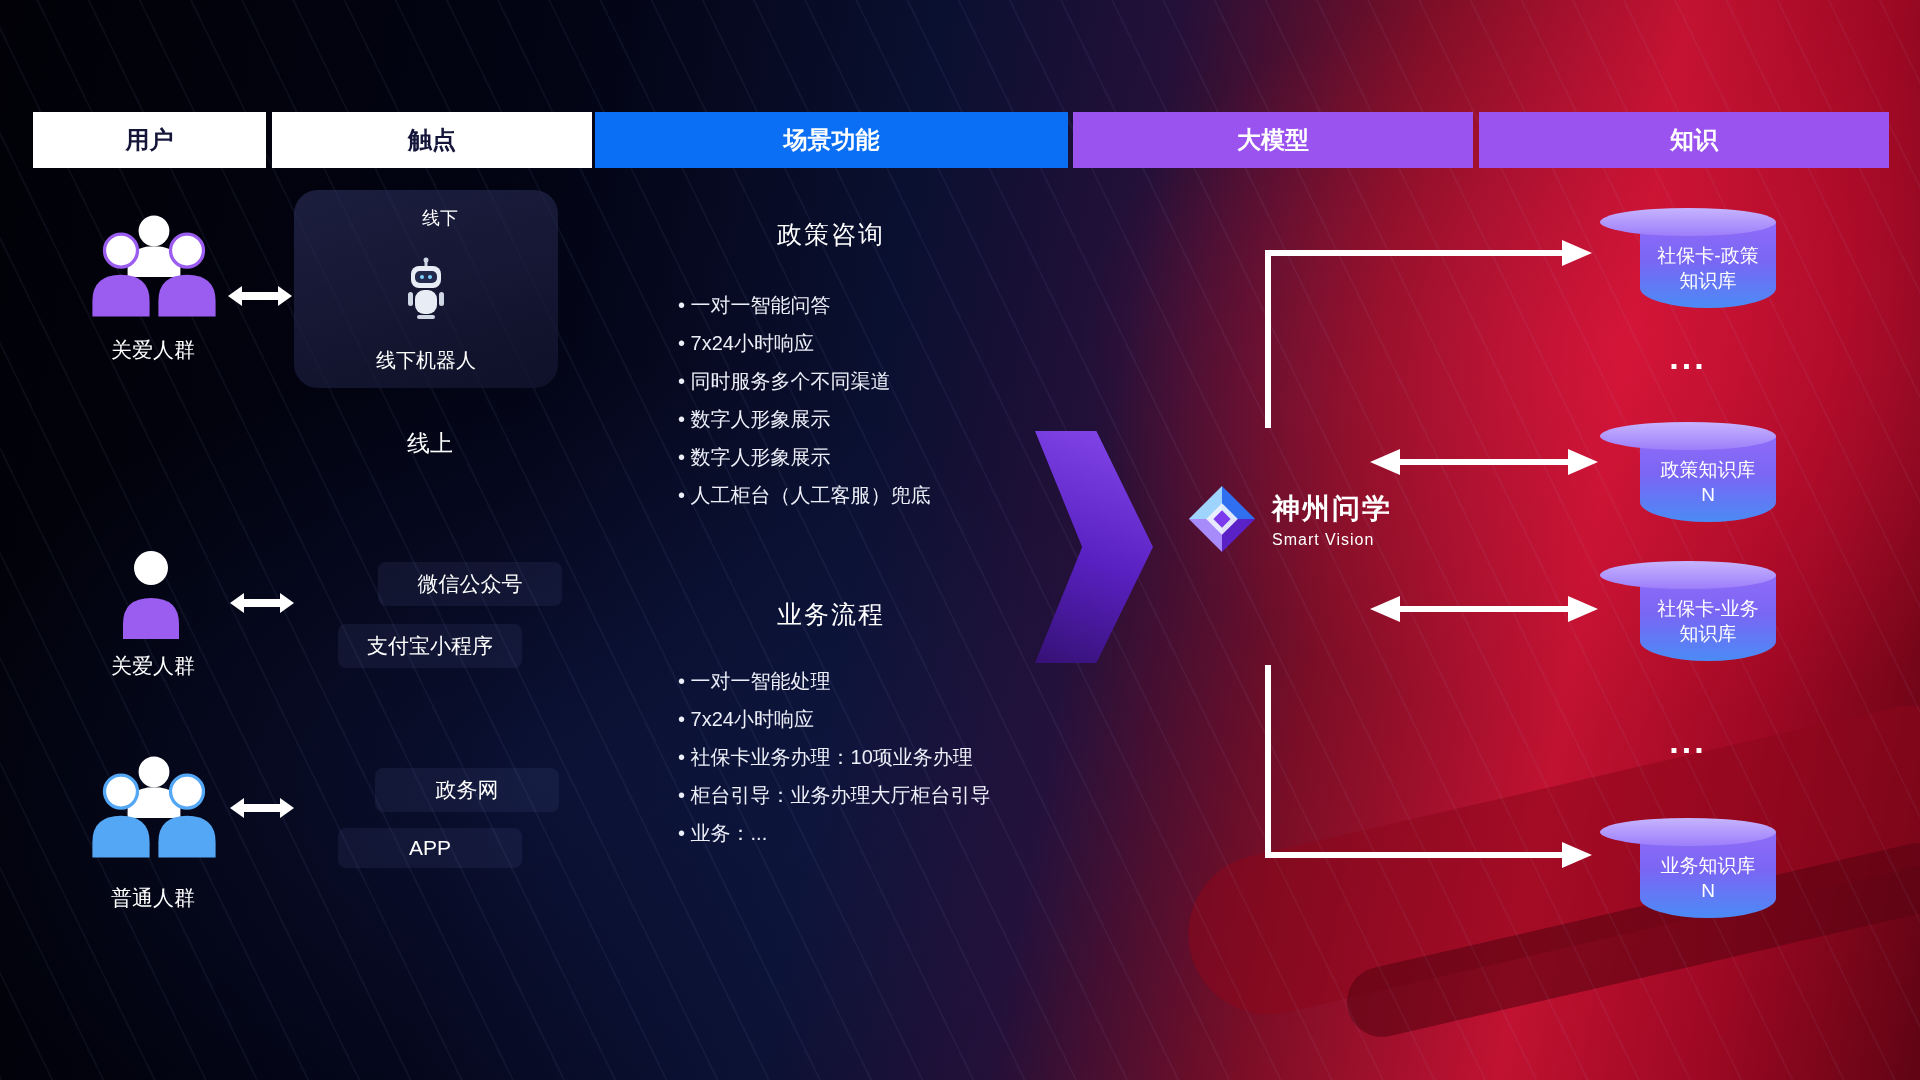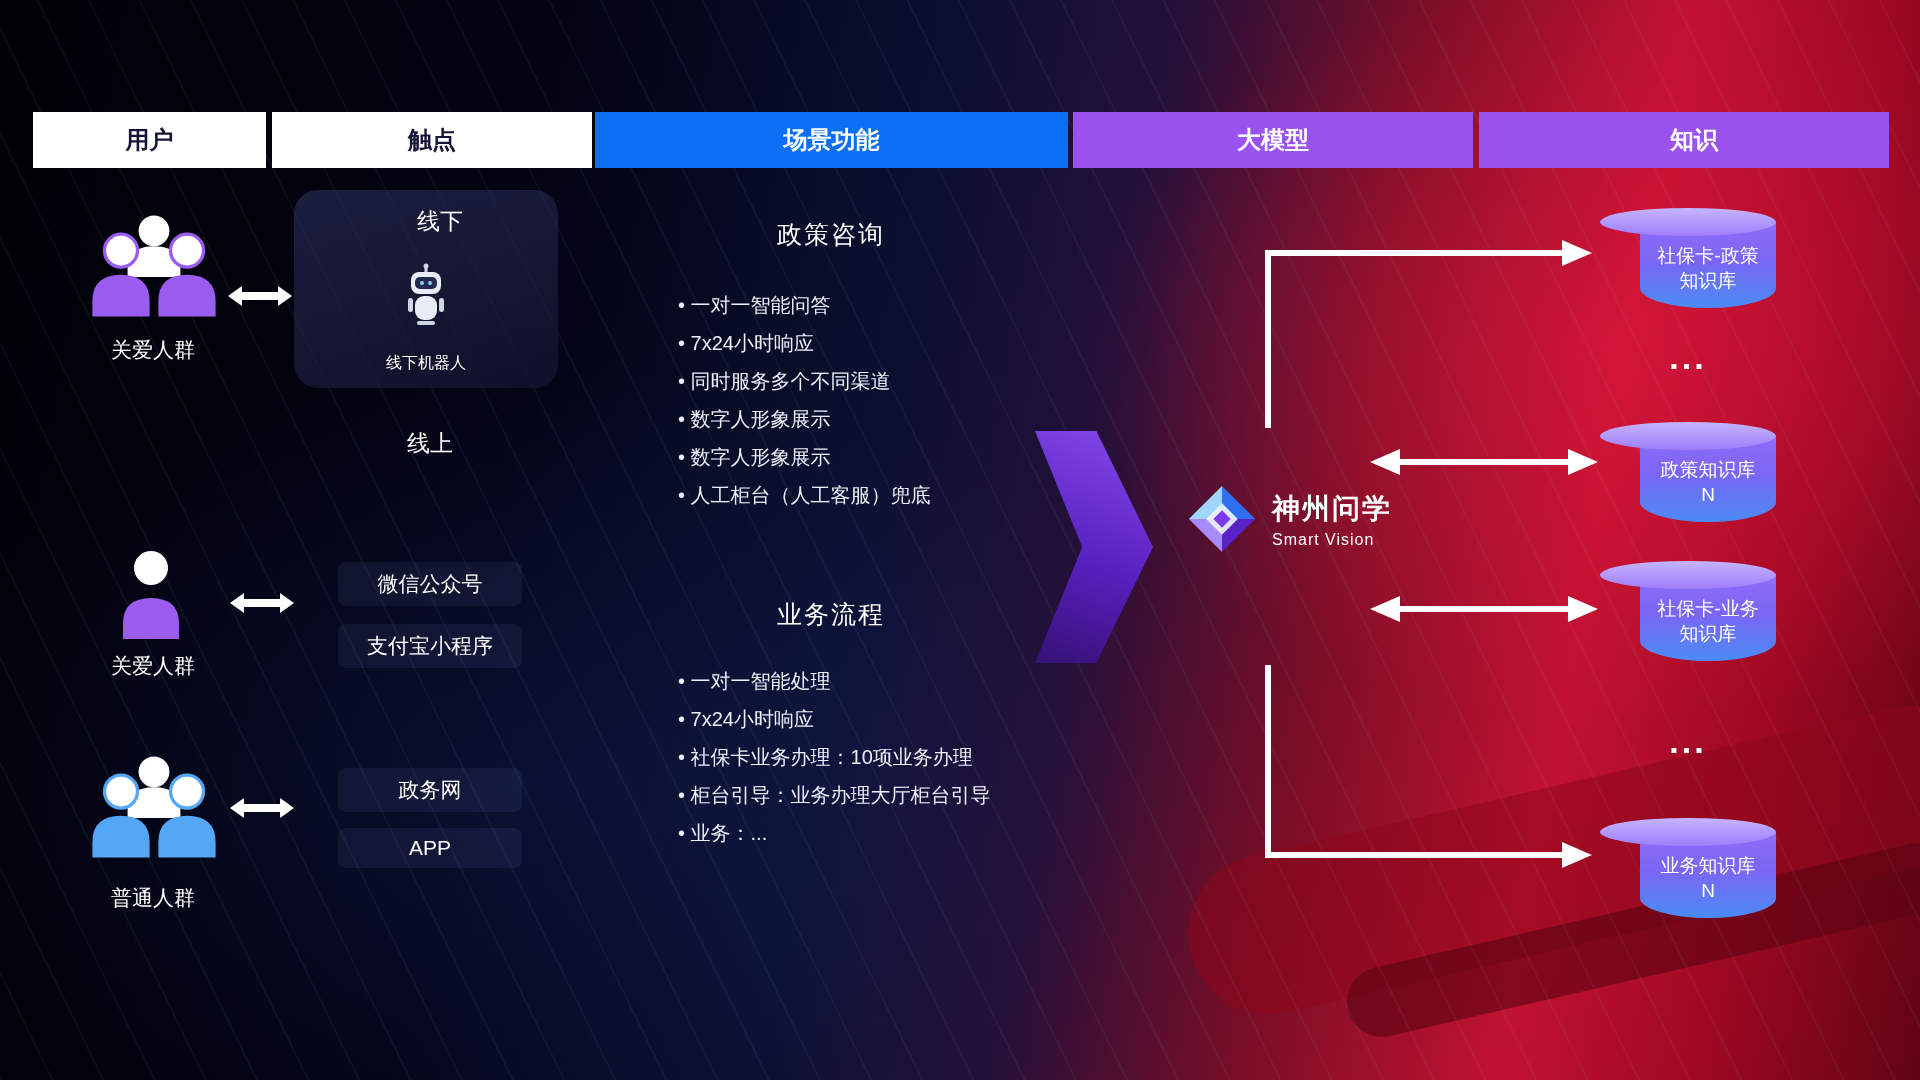--- a/index.html
+++ b/index.html
@@ -28,22 +28,22 @@
 
   
   .user-label { position:absolute; font-size:21px; text-align:center; width:160px; }
   .uarrow { position:absolute; }
 
   
   .offline-card { position:absolute; left:294px; top:190px; width:264px; height:198px;
     border-radius:24px; background:linear-gradient(160deg, rgba(48,52,100,0.55), rgba(18,20,46,0.8));
     display:flex; flex-direction:column; align-items:center; justify-content:space-between;
     padding:16px 10px 14px; }
-  .offline-title { font-size:23px;margin-left:28px; }
-  .offline-robot-label { font-size:16px; }
+  .offline-title { font-size:18px;margin-left:28px; }
+  .offline-robot-label { font-size:20px; }
   .online-title { position:absolute; left:350px; top:428px; width:160px; text-align:center; font-size:23px; }
   .chip { position:absolute; left:338px; width:184px; padding:8px 0; text-align:center;
     font-size:21px; background:rgba(120,130,200,0.10); border-radius:8px; }
 
   
   .scn-title { position:absolute; width:300px; text-align:center; font-size:25px; letter-spacing:2px; }
   .scn-list { position:absolute; left:678px; width:460px; list-style:none; }
   .scn-list li { font-size:20px; color:#eceef8; margin-bottom:11px; white-space:nowrap; }
   .scn-list li::before { content:"•  "; color:#eceef8; }
 
@@ -147,23 +147,23 @@
       <circle cx="19" cy="20" r="2" fill="#7dd3fc"></circle>
       <circle cx="27" cy="20" r="2" fill="#7dd3fc"></circle>
       <rect x="12" y="33" width="22" height="24" rx="9" fill="#e8ecf4"></rect>
       <rect x="5" y="35" width="5" height="14" rx="2.5" fill="#cfd6e4"></rect>
       <rect x="36" y="35" width="5" height="14" rx="2.5" fill="#cfd6e4"></rect>
       <rect x="14" y="58" width="18" height="4" rx="2" fill="#cfd6e4"></rect>
     </svg>
     <div class="offline-robot-label">线下机器人</div>
   </div>
   <div class="online-title">线上</div>
-  <div class="chip" style="top:562px;">微信公众号</div>
+  <div class="chip" style="top:562px;margin-left:40px;">微信公众号</div>
   <div class="chip" style="top:624px;">支付宝小程序</div>
-  <div class="chip" style="top:768px;">政务网</div>
+  <div class="chip" style="top:768px;margin-left:37px;">政务网</div>
   <div class="chip" style="top:828px;">APP</div>
 
   <div class="scn-title" style="left:681px;top:218px;">政策咨询</div>
   <ul class="scn-list" style="top:292px;">
     <li>一对一智能问答</li>
     <li>7x24小时响应</li>
     <li>同时服务多个不同渠道</li>
     <li>数字人形象展示</li>
     <li>数字人形象展示</li>
     <li>人工柜台（人工客服）兜底</li>

